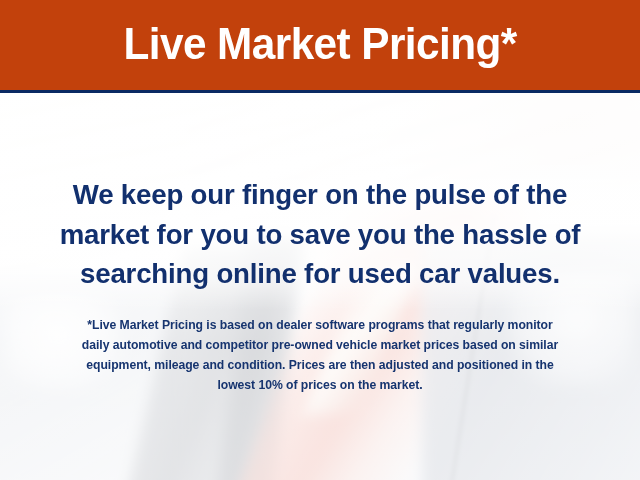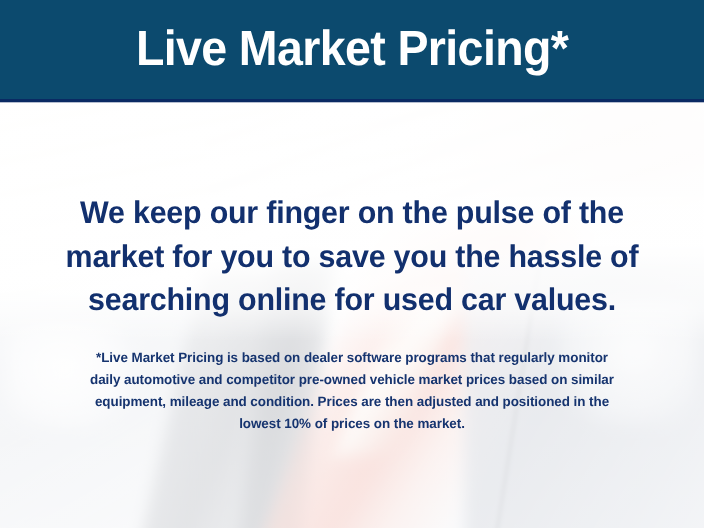--- a/index.html
+++ b/index.html
@@ -233,21 +233,21 @@
                 rgba(255,255,255,0) 100%);
   }
 
   
   .header-banner {
     position: absolute;
     left: 0;
     top: 0;
     width: 640px;
     height: 90px;
-    background: #0c4a6e;
+    background: #c2410c;
     display: flex;
     align-items: center;
     justify-content: center;
     box-sizing: border-box;
     padding-bottom: 4px;
   }
   .header-underline {
     position: absolute;
     left: 0;
     top: 90px;

